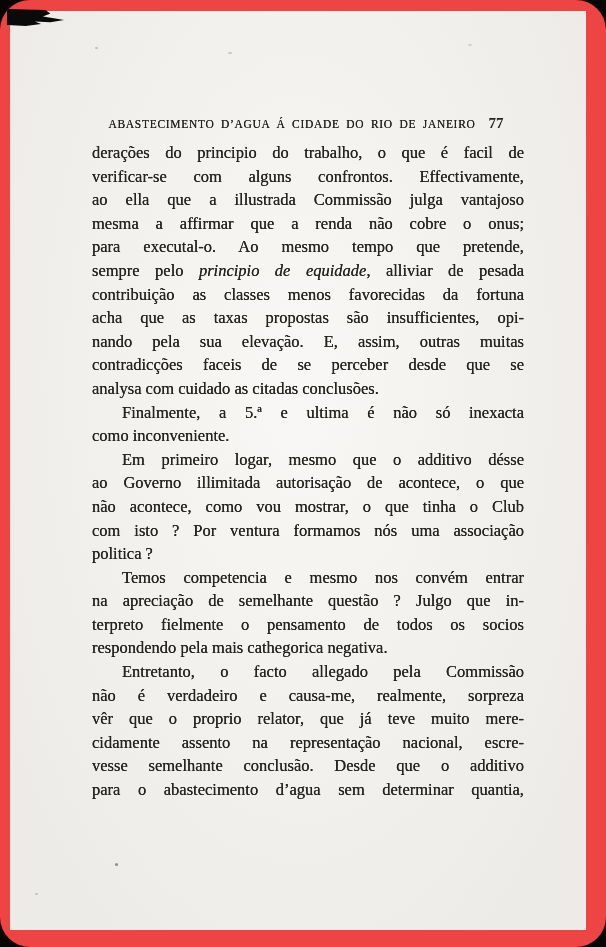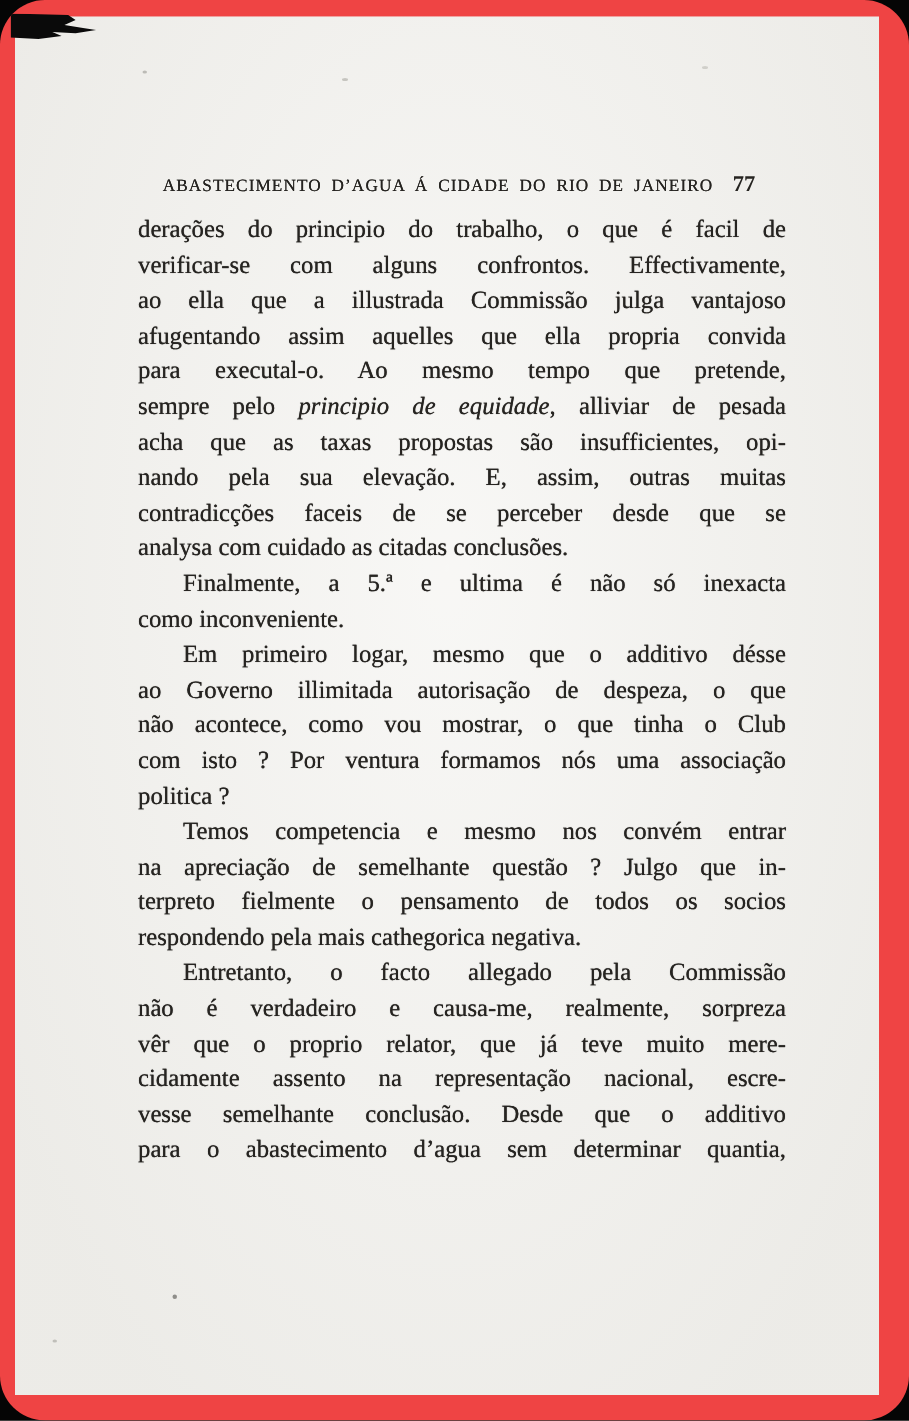--- a/index.html
+++ b/index.html
@@ -101,31 +101,32 @@
 
     <div class="running-head">
       <span class="running-title">ABASTECIMENTO D’AGUA Á CIDADE DO RIO DE JANEIRO</span>
       <span class="page-number">77</span>
     </div>
 
     <div class="text-block">
         <div class="line just"><span>derações do principio do trabalho, o que é facil de</span></div>
         <div class="line just"><span>verificar-se com alguns confrontos. Effectivamente,</span></div>
         <div class="line just"><span>ao ella que a illustrada Commissão julga vantajoso</span></div>
-        <div class="line just"><span>afugentando assim aquelles que ella propria convida</span></div>
+        <div class="line just"><span>mesma a affirmar que a renda não cobre o onus;</span></div>
         <div class="line just"><span>para executal-o. Ao mesmo tempo que pretende,</span></div>
         <div class="line just"><span>sempre pelo </span><span class="it">principio de equidade</span><span>, alliviar de pesada</span></div>
+        <div class="line just"><span>contribuição as classes menos favorecidas da fortuna</span></div>
         <div class="line just"><span>acha que as taxas propostas são insufficientes, opi-</span></div>
         <div class="line just"><span>nando pela sua elevação. E, assim, outras muitas</span></div>
         <div class="line just"><span>contradicções faceis de se perceber desde que se</span></div>
         <div class="line"><span>analysa com cuidado as citadas conclusões.</span></div>
         <div class="line just ind"><span>Finalmente, a 5.ª e ultima é não só inexacta</span></div>
         <div class="line"><span>como inconveniente.</span></div>
         <div class="line just ind"><span>Em primeiro logar, mesmo que o additivo désse</span></div>
-        <div class="line just"><span>ao Governo illimitada autorisação de despeza, o que</span></div>
+        <div class="line just"><span>ao Governo illimitada autorisação de acontece, o que</span></div>
         <div class="line just"><span>não acontece, como vou mostrar, o que tinha o Club</span></div>
         <div class="line just"><span>com isto ? Por ventura formamos nós uma associação</span></div>
         <div class="line"><span>politica ?</span></div>
         <div class="line just ind"><span>Temos competencia e mesmo nos convém entrar</span></div>
         <div class="line just"><span>na apreciação de semelhante questão ? Julgo que in-</span></div>
         <div class="line just"><span>terpreto fielmente o pensamento de todos os socios</span></div>
         <div class="line"><span>respondendo pela mais cathegorica negativa.</span></div>
         <div class="line just ind"><span>Entretanto, o facto allegado pela Commissão</span></div>
         <div class="line just"><span>não é verdadeiro e causa-me, realmente, sorpreza</span></div>
         <div class="line just"><span>vêr que o proprio relator, que já teve muito mere-</span></div>

